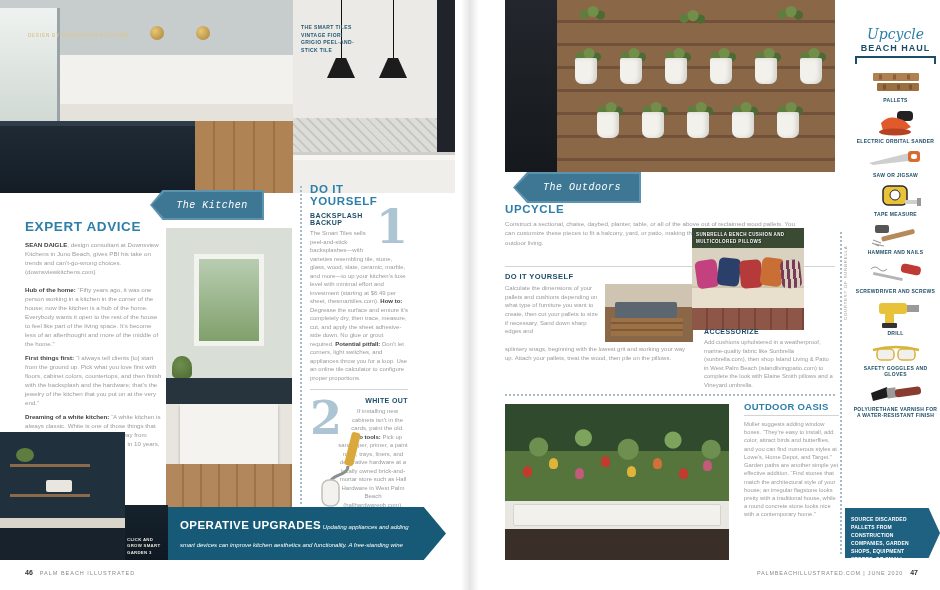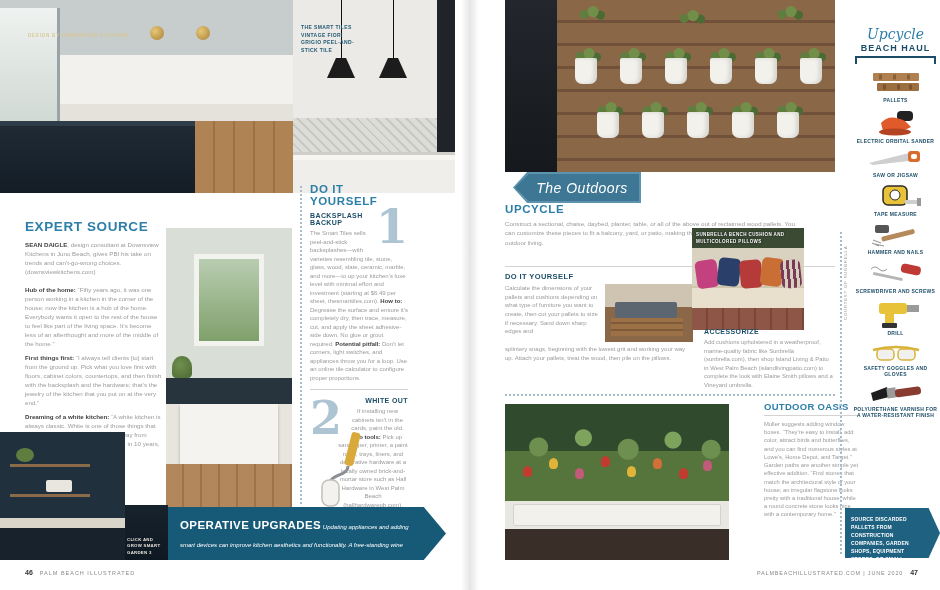--- a/index.html
+++ b/index.html
@@ -12,21 +12,21 @@
 
   
   .h-steel { color:#2d7fa8; font-weight:bold; letter-spacing:.6px; }
   .h-navy  { color:#1c4d68; font-weight:bold; letter-spacing:.4px; }
   .body-txt { color:#9a9a9a; }
   .lead { color:#3f3f3f; font-weight:bold; }
 
   
   .ribbon { position:absolute; background:#5e93ad; clip-path:polygon(11% 0,100% 0,100% 100%,11% 100%,0 50%); display:flex; align-items:center; justify-content:center; }
   .ribbon-inner { position:absolute; inset:2px; background:#3d7794; clip-path:polygon(11% 0,100% 0,100% 100%,11% 100%,0 50%); }
-  .ribbon-text { position:relative; color:#fff; font-family:Liberation Sans, sans-serif; font-style:italic; font-size:14px; letter-spacing:.5px; padding-left:10px; }
+  .ribbon-text { position:relative; color:#fff; font-family:Liberation Mono, monospace; font-style:italic; font-size:10px; letter-spacing:.5px; padding-left:10px; }
 
   
   .dot-v { position:absolute; border-left:2px dotted #a7bcc9; width:0; }
   .dot-h { position:absolute; border-top:2px dotted #a7bcc9; height:0; }
   .rule  { position:absolute; border-top:1px solid #d3d3d3; height:0; }
 
   
   #expert { position:absolute; left:25px; top:219px; width:139px; }
   #expert h2 { font-size:13.5px; margin-bottom:7px; }
   #expert .intro { font-size:6.2px; line-height:1.45; margin-bottom:9px; }
@@ -56,21 +56,21 @@
   #diy-right { position:absolute; left:505px; top:272px; width:188px; }
   #diy-right h3 { font-size:7.5px; margin-bottom:3px; }
   #diy-right .cols { display:flex; gap:6px; }
   #diy-right .t1 { width:94px; font-size:6px; line-height:1.45; }
   #diy-right .t2 { font-size:6px; line-height:1.45; margin-top:3px; }
 
   #accessorize { position:absolute; left:704px; top:328px; width:130px; }
   #accessorize h3 { font-size:7px; margin-bottom:3px; }
   #accessorize .body-txt { font-size:5.9px; line-height:1.45; }
 
-  #oasis { position:absolute; left:764px; top:401px; width:95px; }
+  #oasis { position:absolute; left:744px; top:401px; width:95px; }
   #oasis h2 { font-size:9.5px; letter-spacing:.3px; }
   #oasis .oasis-rule { border-top:1px solid #d3d3d3; margin:3px 0 4px; }
   #oasis .body-txt { font-size:5.8px; line-height:1.42; }
 
   
   #sidebar { position:absolute; left:853px; top:26px; width:85px; text-align:center; }
   #sidebar .script { font-family:"DejaVu Serif", serif; font-style:italic; font-size:14px; color:#2d7fa8; }
   #sidebar .sh-title { font-size:9px; color:#1c4d68; font-weight:bold; letter-spacing:1px; margin-top:1px; }
   #sidebar .bracket { height:8px; border:2px solid #1c4d68; border-bottom:none; margin:3px 2px 6px; }
   .haul-item { margin-bottom:5px; }
@@ -125,23 +125,27 @@
     <div class="pendant" style="left:86px;top:0;">
         <div class="cord"></div>
         <div class="shade"></div>
       </div>
     <div class="abs" style="left:0;top:118px;width:162px;height:34px;background:repeating-linear-gradient(45deg,#dcdcd8 0 5px,#c9c9c4 5px 7px),#d6d6d2;"></div>
     <div class="abs" style="left:0;top:152px;width:162px;height:41px;background:linear-gradient(180deg,#f6f5f2 0 12%,#efeeea 12%);border-top:3px solid #cfcec9;"></div>
     <div class="abs" style="right:0;top:0;width:18px;height:152px;background:#20242a;"></div>
   </div>
   <div id="tile-caption">THE SMART TILES VINTAGE FIORI GRIGIO PEEL-AND-STICK TILE</div>
 
+  <div class="ribbon" style="left:150px;top:190px;width:114px;height:30px;">
+    <div class="ribbon-inner"></div>
+    <span class="ribbon-text">The Kitchen</span>
+  </div>
 
   <div id="expert">
-    <h2 class="h-steel">EXPERT SOURCE</h2>
+    <h2 class="h-steel">EXPERT ADVICE</h2>
     <p class="intro body-txt"><span class="lead">SEAN DAIGLE</span><span>, design consultant at Downsview Kitchens in Juno Beach, gives PBI his take on trends and can’t-go-wrong choices. (downsviewkitchens.com)</span></p>
     <p class="para body-txt"><span class="lead">Hub of the home:</span><span> “Fifty years ago, it was one person working in a kitchen in the corner of the house; now the kitchen is a hub of the home. Everybody wants it open to the rest of the house to feel like part of the living space. It’s become less of an afterthought and more of the middle of the home.”</span></p>
     <p class="para body-txt"><span class="lead">First things first:</span><span> “I always tell clients [to] start from the ground up. Pick what you love first with floors, cabinet colors, countertops, and then finish with the backsplash and the hardware; that’s the jewelry of the kitchen that you put on at the very end.”</span></p>
     <p class="para body-txt"><span class="lead">Dreaming of a white kitchen:</span><span> “A white kitchen is always classic. White is one of those things that just never goes away. I try to stay away from trends because I want a kitchen that, in 10 years, looks like I just put it in.”</span></p>
   </div>
 
   <div class="photo" style="left:166px;top:228px;width:126px;height:288px;background:linear-gradient(180deg,#d9ded7 0 55%,#e7e5de 55%);">
     <div class="abs" style="left:28px;top:26px;width:70px;height:92px;background:linear-gradient(180deg,#b9cdb1,#7fa06b);border:5px solid #f2f2ef;"></div>
     <div class="abs" style="left:0;top:150px;width:126px;height:26px;background:#27333d;"></div>
     <div class="abs" style="left:14px;top:176px;width:98px;height:62px;background:#f4f3ef;box-shadow:0 2px 3px rgba(0,0,0,.25);"></div>

